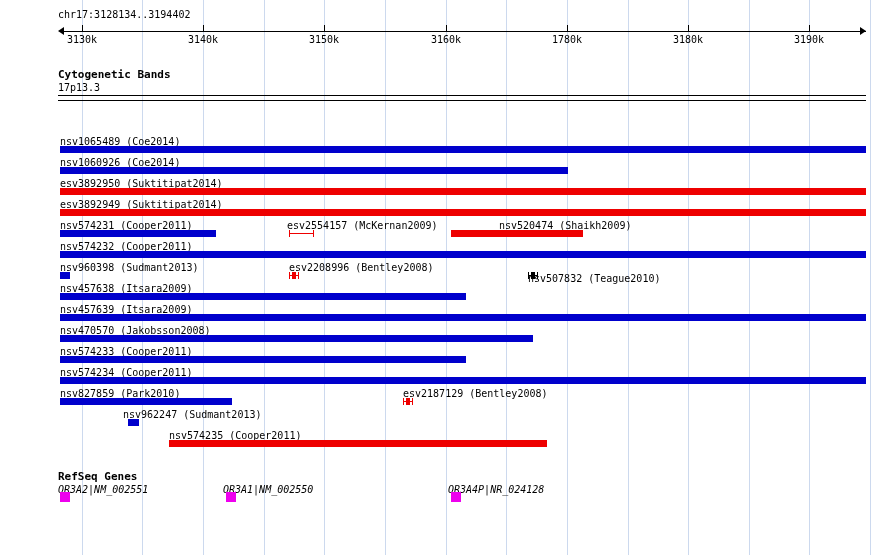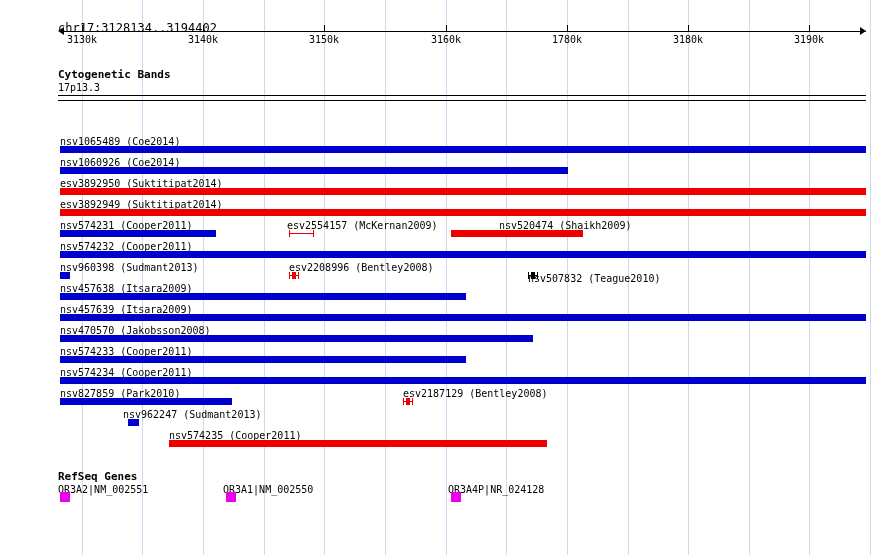--- a/index.html
+++ b/index.html
@@ -25,22 +25,22 @@
   .vgrid {
     position: absolute;
     top: 0;
     width: 1px;
     height: 555px;
     background: #ccd9ee;
   }
   .coord-label {
     position: absolute;
     left: 58px;
-    top: 21px;
-    font-size: 12px;
+    top: 9px;
+    font-size: 10px;
     white-space: nowrap;
   }
   .axis-line {
     position: absolute;
     left: 60px;
     top: 31px;
     width: 806px;
     height: 1px;
     background: #000000;
   }
@@ -119,20 +119,21 @@
   }
   .tickbar .box {
     position: absolute;
     top: 0;
     height: 7px;
   }
   .gene-label {
     position: absolute;
     font-size: 10px;
     white-space: nowrap;
+    font-style: italic;
   }
   .gene-box {
     position: absolute;
     width: 10px;
     height: 10px;
     background: #ee00ee;
   }
 </style>
 </head>
 <body>

